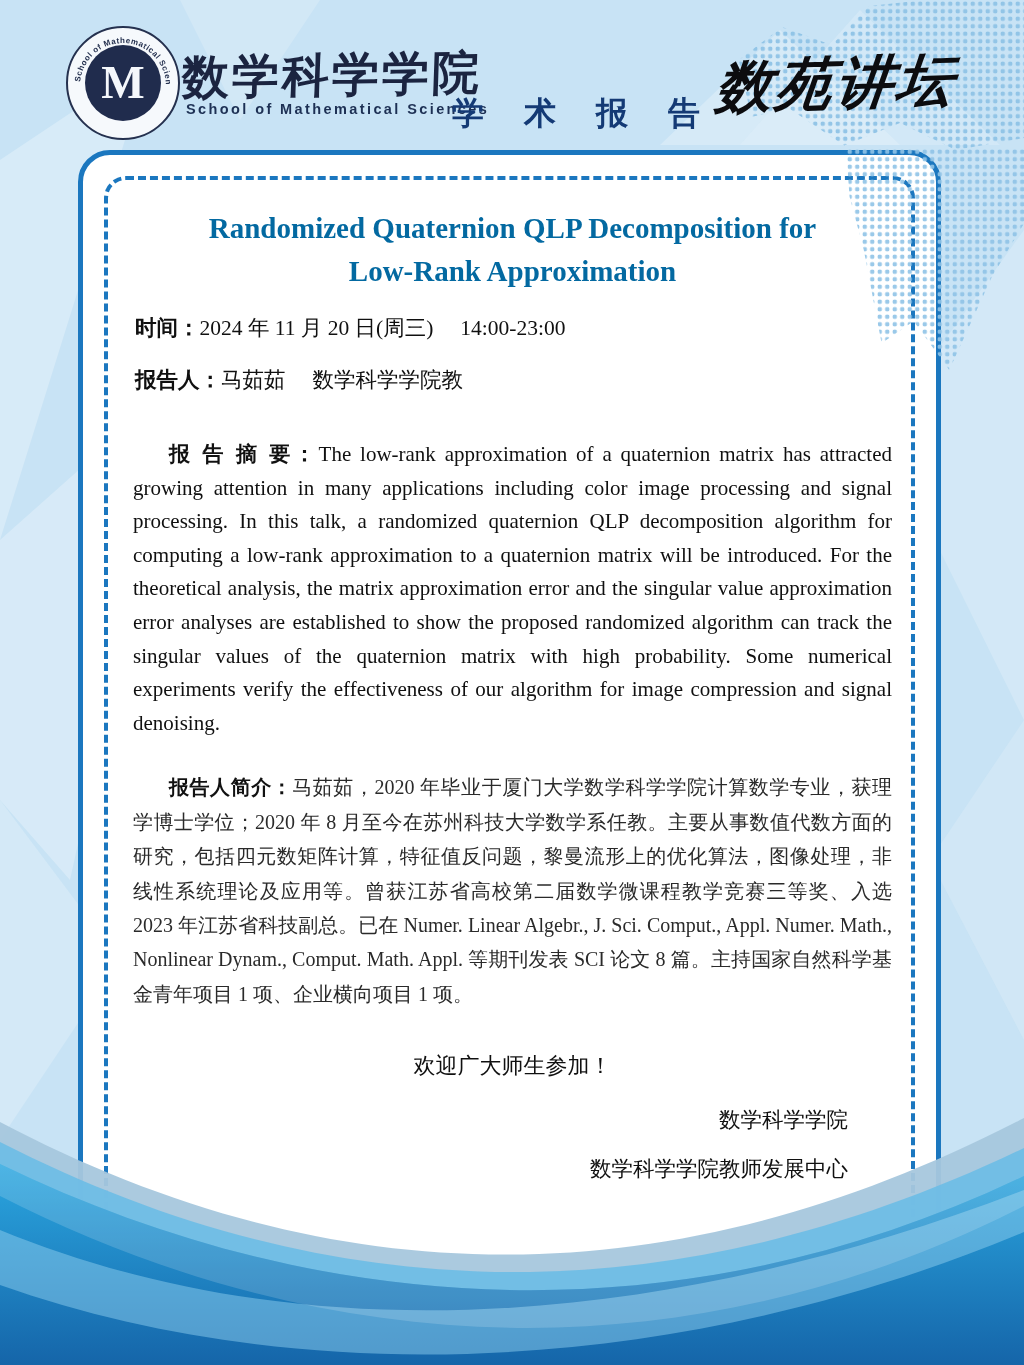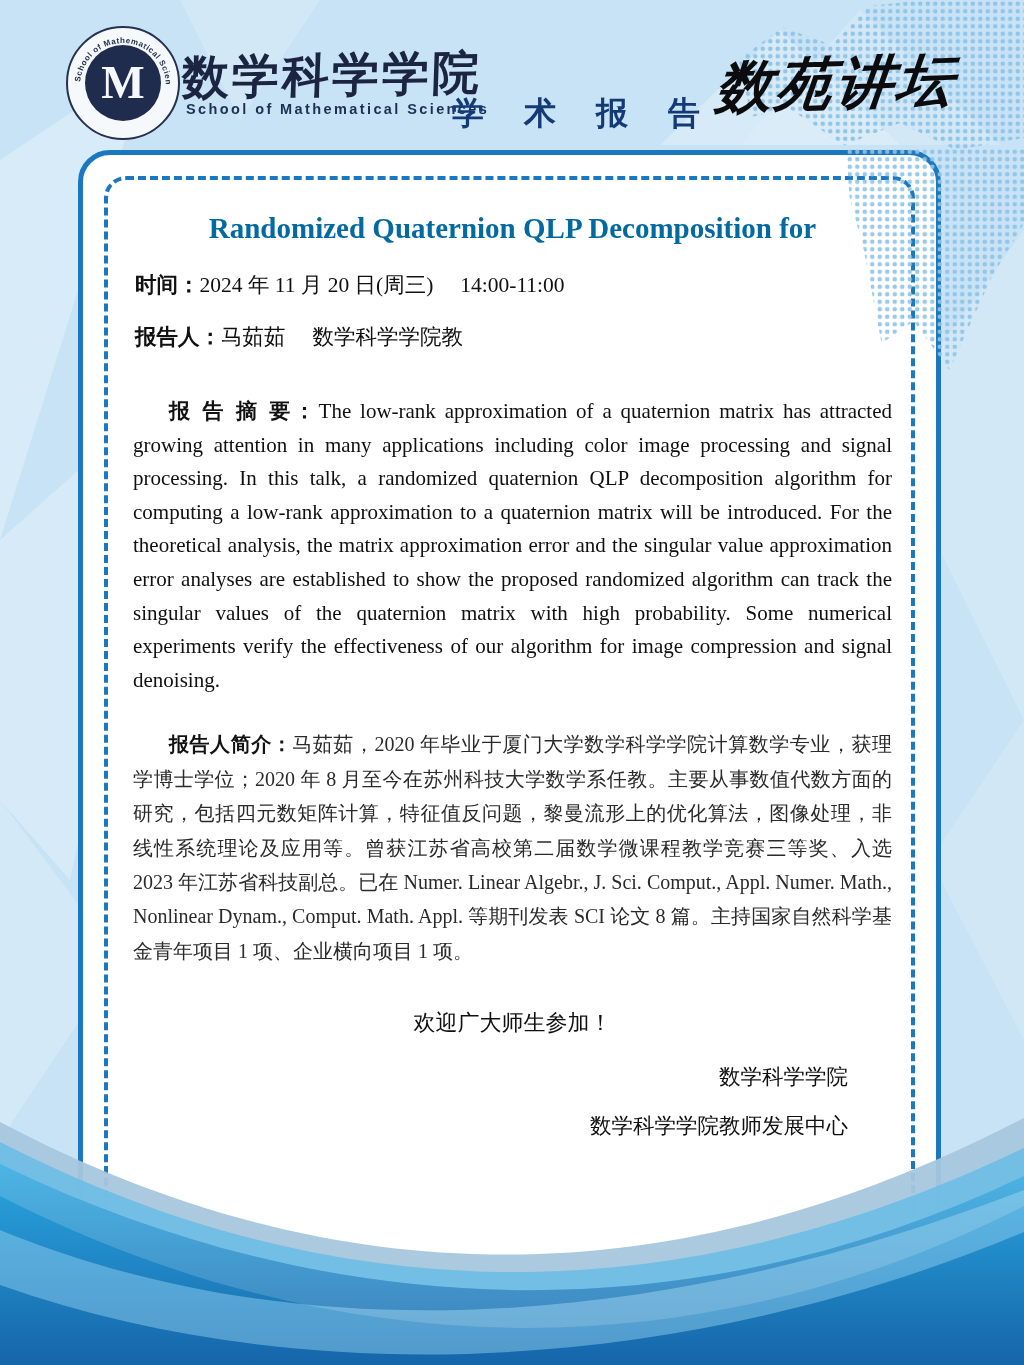--- a/index.html
+++ b/index.html
@@ -129,25 +129,26 @@
   <div class="logo-en">School of Mathematical Sciences</div>
   <div class="banner">学 术 报 告</div>
   <div class="forum">数苑讲坛</div>
 
   <div class="card">
     <div class="card-dashed"></div>
     <div class="card-content">
 
       <h1 class="talk-title">
         <span>Randomized Quaternion QLP Decomposition for</span><br>
+        <span>Low-Rank Approximation</span>
       </h1>
 
       <div class="meta">
         <div class="meta-row">
-          <span class="meta-label">时间：</span><span>2024 年 11 月 20 日(周三)　  14:00-11:00</span>
+          <span class="meta-label">时间：</span><span>2024 年 11 月 20 日(周三)　  14:00-23:00</span>
         </div>
         <div class="meta-row">
           <span class="meta-label">报告人：</span><span>马茹茹　 数学科学学院教</span>
         </div>
       </div>
 
       <p class="para abstract">
         <span class="para-label">报 告 摘 要：</span><span>The low-rank approximation of a quaternion matrix has attracted growing attention in many applications including color image processing and signal processing. In this talk, a randomized quaternion QLP decomposition algorithm for computing a low-rank approximation to a quaternion matrix will be introduced. For the theoretical analysis, the matrix approximation error and the singular value approximation error analyses are established to show the proposed randomized algorithm can track the singular values of the quaternion matrix with high probability. Some numerical experiments verify the effectiveness of our algorithm for image compression and signal denoising.</span>
       </p>
 

